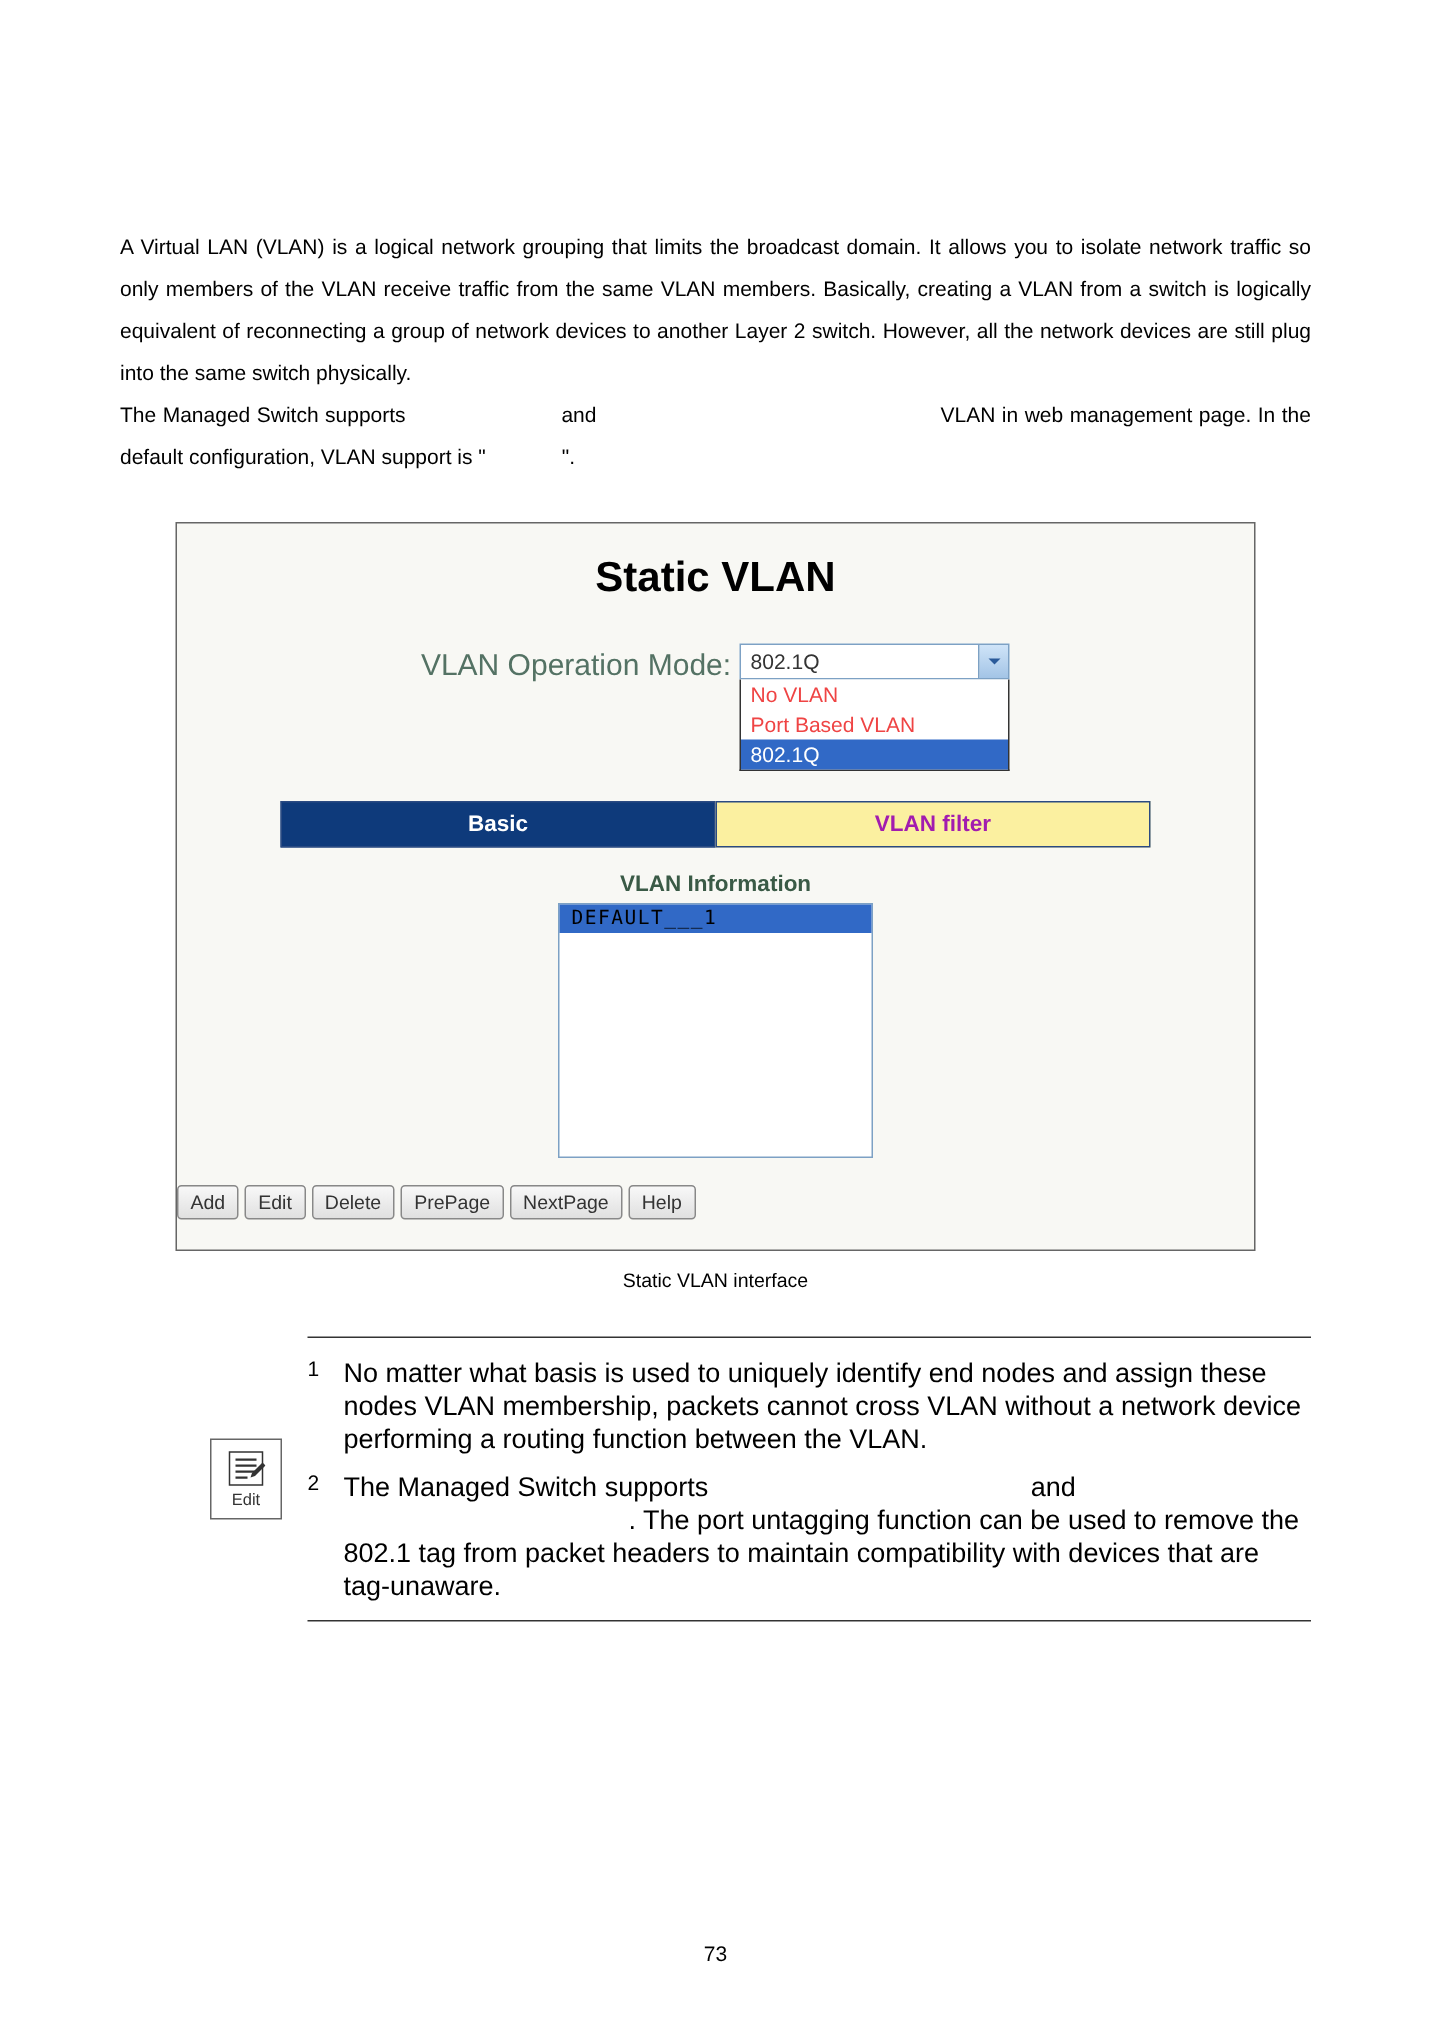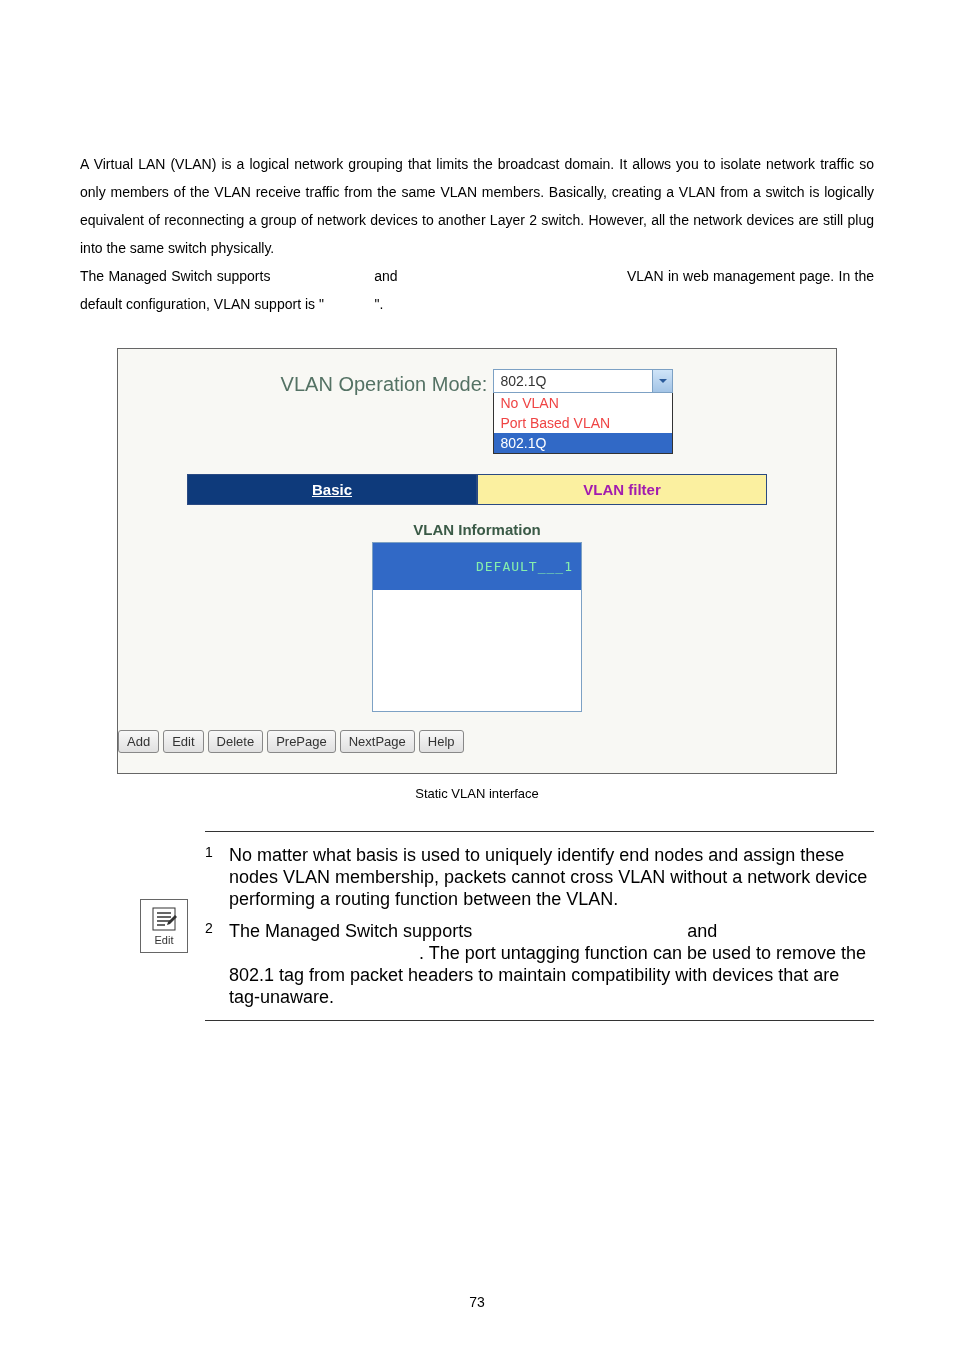--- a/index.html
+++ b/index.html
@@ -96,21 +96,20 @@
       flex: 1;
       text-align: center;
       padding: 6px 0;
       border: 1px solid #2a4a82;
       font-size: 15px;
       font-weight: bold;
     }
     .tab-active {
       background: #0e3a7b;
       color: #fff;
-      text-decoration: underline;
     }
     .tab-inactive {
       background: #fbf0a0;
       color: #a21caf;
     }
     .vlan-info-title {
       text-align: center;
       color: #3a5a46;
       font-weight: bold;
       font-size: 15px;
@@ -120,27 +119,26 @@
     .vlan-info-box {
       width: 210px;
       height: 170px;
       margin: 0 auto;
       background: #fff;
       border: 1px solid #7da1c4;
       font-size: 13px;
     }
     .vlan-info-item {
       background: #3169c6;
-      color: #86efac;
-      padding: 16px 8px;
+      color: #000000;
+      padding: 2px 8px;
       display: inline-block;
       min-width: 100%;
       font-family: monospace;
       letter-spacing: 1px;
-      text-align: right;
     }
     .buttons-row {
       display: flex;
       justify-content: flex-start;
       gap: 4px;
       margin-top: 18px;
     }
     .btn {
       border: 1px solid #888;
       background: linear-gradient(#f8f8f8,#e0e0e0);
@@ -218,20 +216,21 @@
 </head>
 <body>
 
 <div class="content">
   <p class="body-text">A Virtual LAN (VLAN) is a logical network grouping that limits the broadcast domain. It allows you to isolate network traffic so only members of the VLAN receive traffic from the same VLAN members. Basically, creating a VLAN from a switch is logically equivalent of reconnecting a group of network devices to another Layer 2 switch. However, all the network devices are still plug into the same switch physically.</p>
   <p class="body-text">
     <span>The Managed Switch supports </span><span class="bold">&nbsp;&nbsp;&nbsp;&nbsp;&nbsp;&nbsp;&nbsp;&nbsp;&nbsp;&nbsp;&nbsp;&nbsp;&nbsp;&nbsp;&nbsp;&nbsp;&nbsp;&nbsp;&nbsp;&nbsp;&nbsp;&nbsp;</span> <span>and </span><span class="bold">&nbsp;&nbsp;&nbsp;&nbsp;&nbsp;&nbsp;&nbsp;&nbsp;&nbsp;&nbsp;&nbsp;&nbsp;&nbsp;&nbsp;&nbsp;&nbsp;&nbsp;&nbsp;&nbsp;&nbsp;&nbsp;&nbsp;&nbsp;&nbsp;&nbsp;&nbsp;&nbsp;&nbsp;&nbsp;&nbsp;&nbsp;&nbsp;&nbsp;&nbsp;&nbsp;&nbsp;&nbsp;&nbsp;&nbsp;&nbsp;&nbsp;&nbsp;&nbsp;&nbsp;&nbsp;&nbsp;&nbsp;&nbsp;&nbsp;&nbsp;&nbsp;</span> <span>VLAN in web management page. In the default configuration, VLAN support is "</span><span class="bold">&nbsp;&nbsp;&nbsp;&nbsp;&nbsp;&nbsp;&nbsp;&nbsp;&nbsp;&nbsp;&nbsp;&nbsp;&nbsp;</span><span>".</span>
   </p>
 
   <div class="vlan-box">
+    <div class="vlan-title">Static VLAN</div>
 
     <div class="mode-row">
       <div class="mode-label">VLAN Operation Mode:</div>
       <div class="select-wrap">
         <div class="select-box">
           <span>802.1Q</span>
           <span class="select-arrow">
             <svg viewBox="0 0 10 10">
                 <path d="M1 3 L5 7 L9 3 Z" fill="#2a5a9a"></path>
               </svg>

